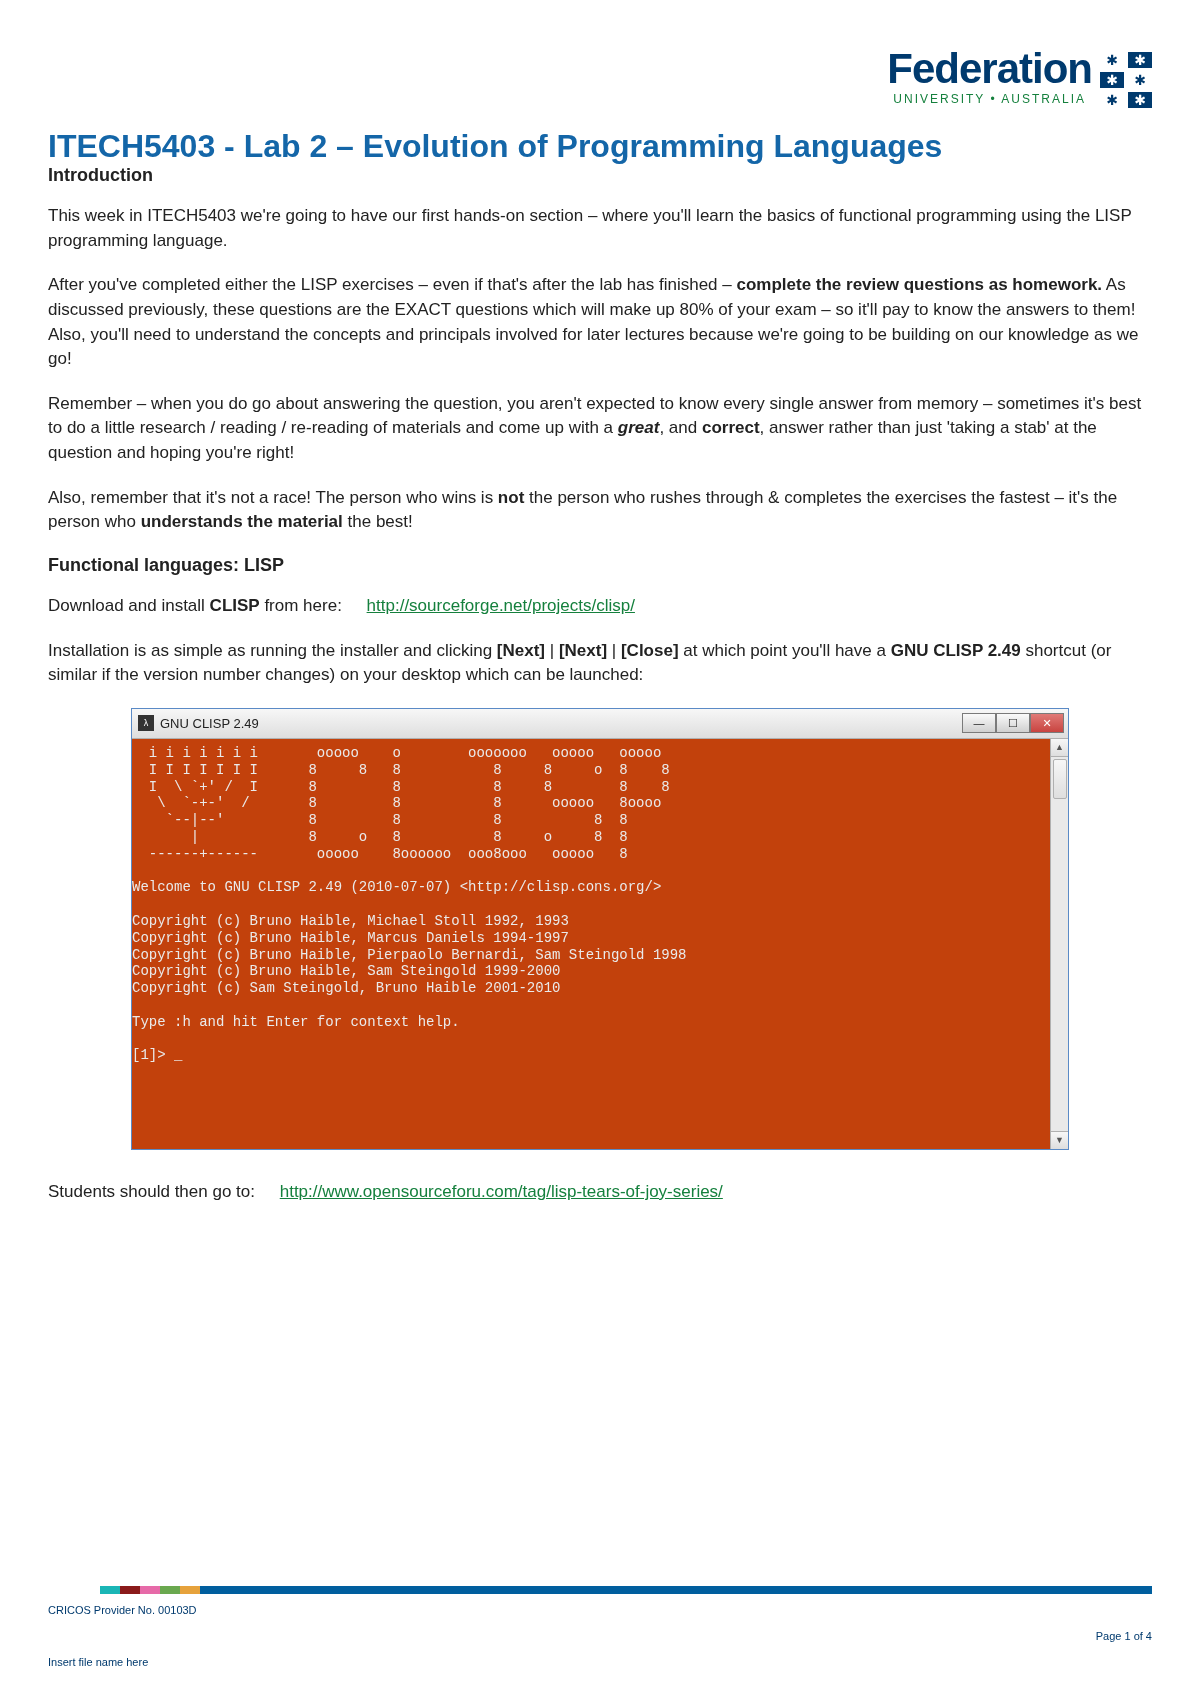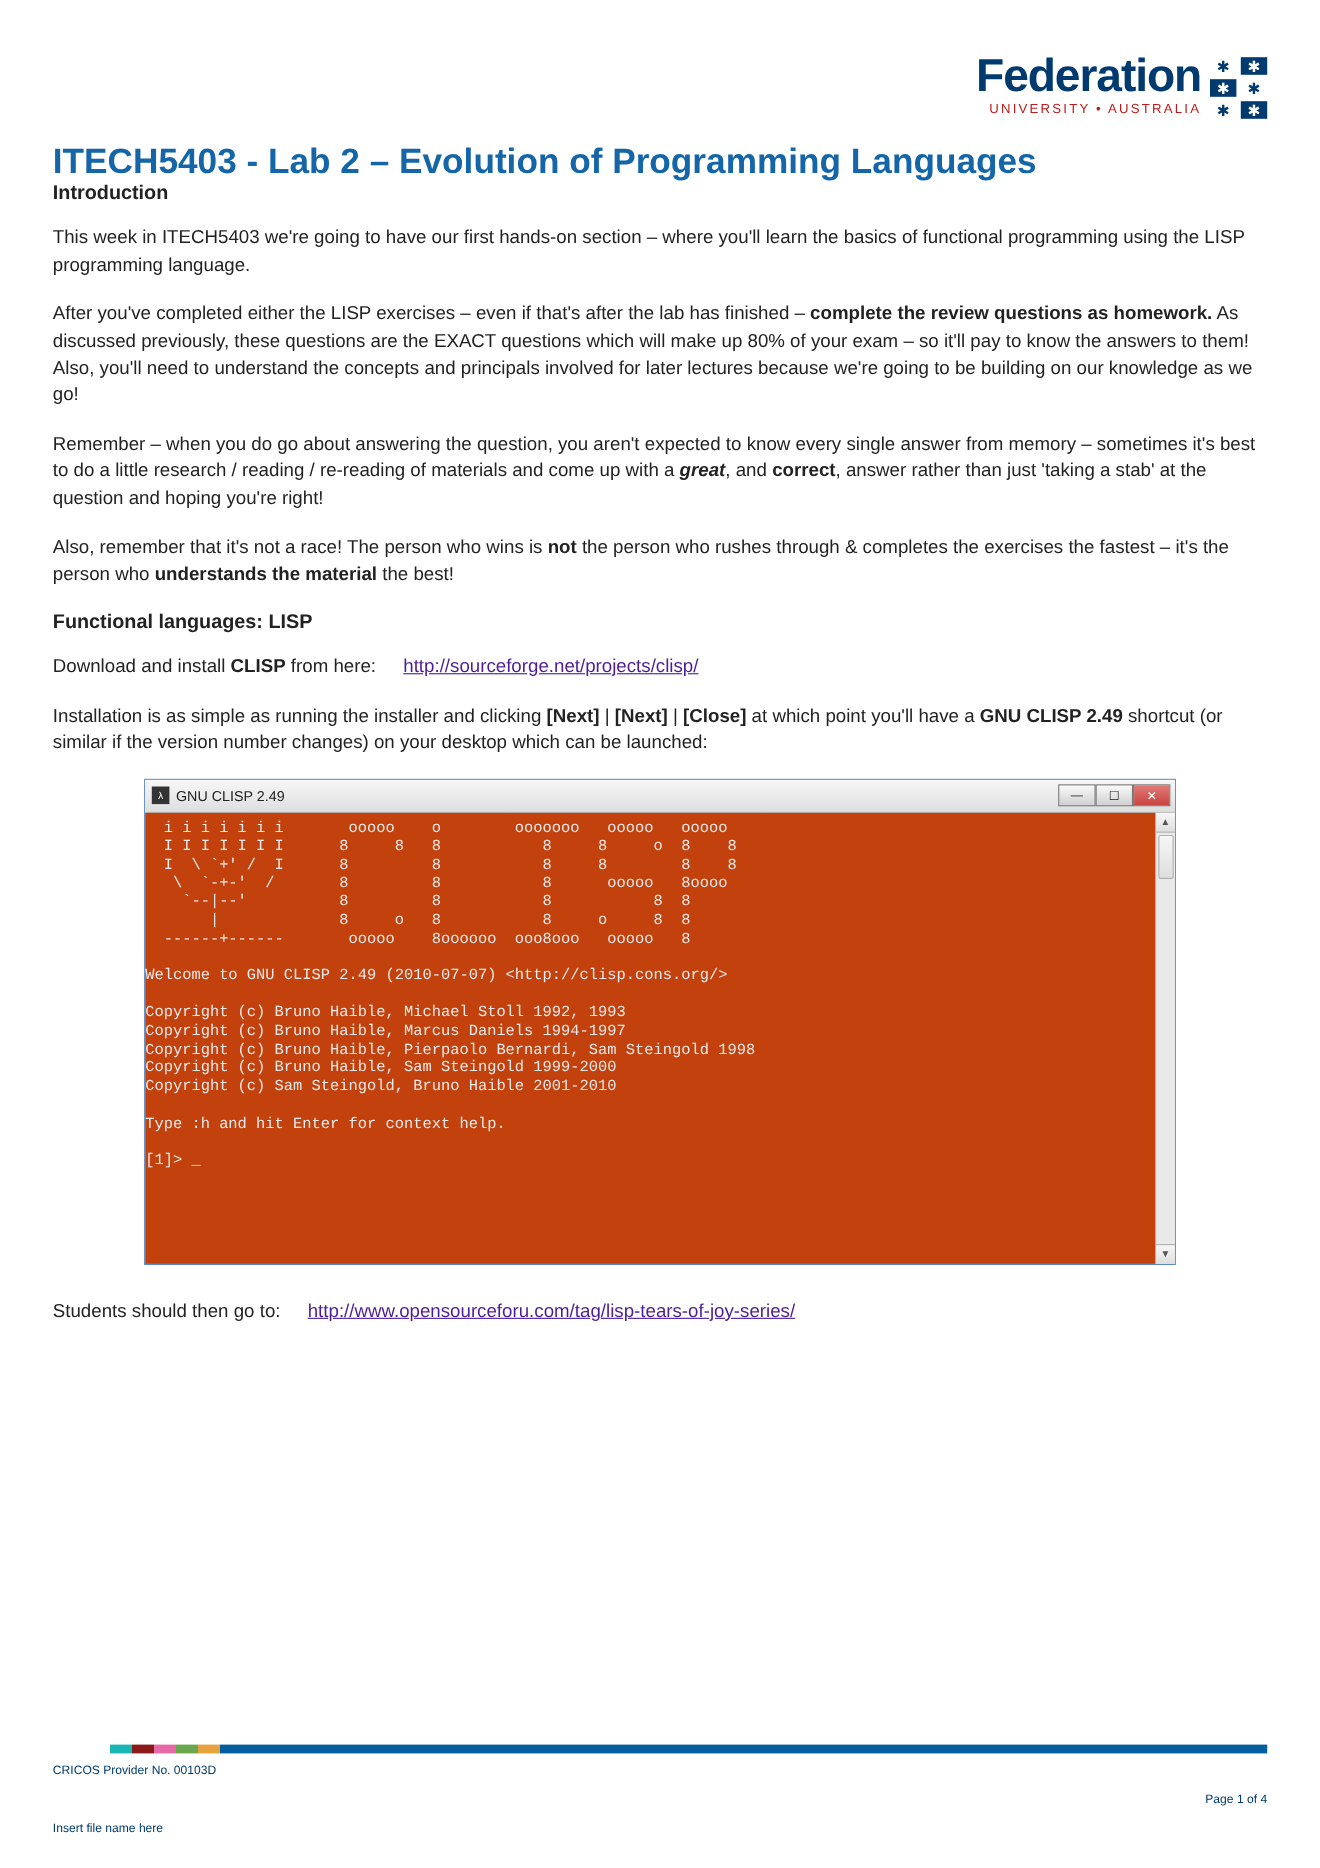--- a/index.html
+++ b/index.html
@@ -17,32 +17,32 @@
 .logo-area {
   text-align: right;
   margin-bottom: 20px;
 }
 .logo {
   display: inline-flex;
   align-items: flex-start;
   gap: 8px;
 }
 .logo-text {
-  text-align: right;
+  text-align: center;
 }
 .logo-main {
   font-size: 42px;
   font-weight: 700;
   color: #003a6e;
   letter-spacing: -1px;
   line-height: 1;
 }
 .logo-sub {
   font-size: 12px;
-  color: #b91c1c;
+  color: #15803d;
   letter-spacing: 2px;
   margin-top: 2px;
 }
 .logo-flag {
   display: grid;
   grid-template-columns: repeat(2, 24px);
   grid-template-rows: repeat(3, 16px);
   gap: 4px;
   margin-top: 4px;
 }
@@ -62,21 +62,21 @@
   font-weight: 700;
   margin-bottom: 18px;
 }
 p.body {
   font-size: 17px;
   line-height: 1.45;
   margin-bottom: 20px;
 }
 .bold { font-weight: 700; }
 .italic { font-style: italic; }
-a.link { color: #4c1d95; text-decoration: underline; padding-left: 20px; }
+a.link { color: #15803d; text-decoration: underline; padding-left: 20px; }
 
 .terminal-window {
   width: 938px;
   margin: 10px auto 30px auto;
   border: 1px solid #5a8ac6;
   background: #fff;
 }
 .titlebar {
   height: 30px;
   background: linear-gradient(to bottom, #f7f7f7, #dedede);

